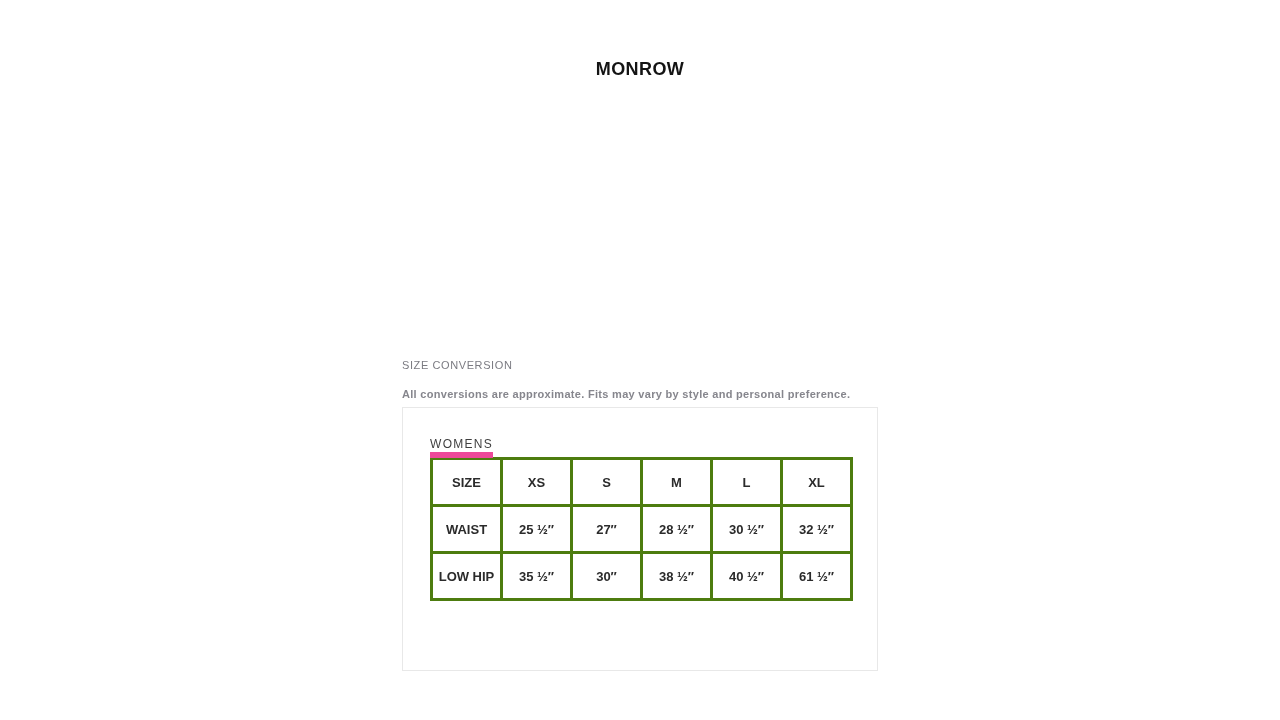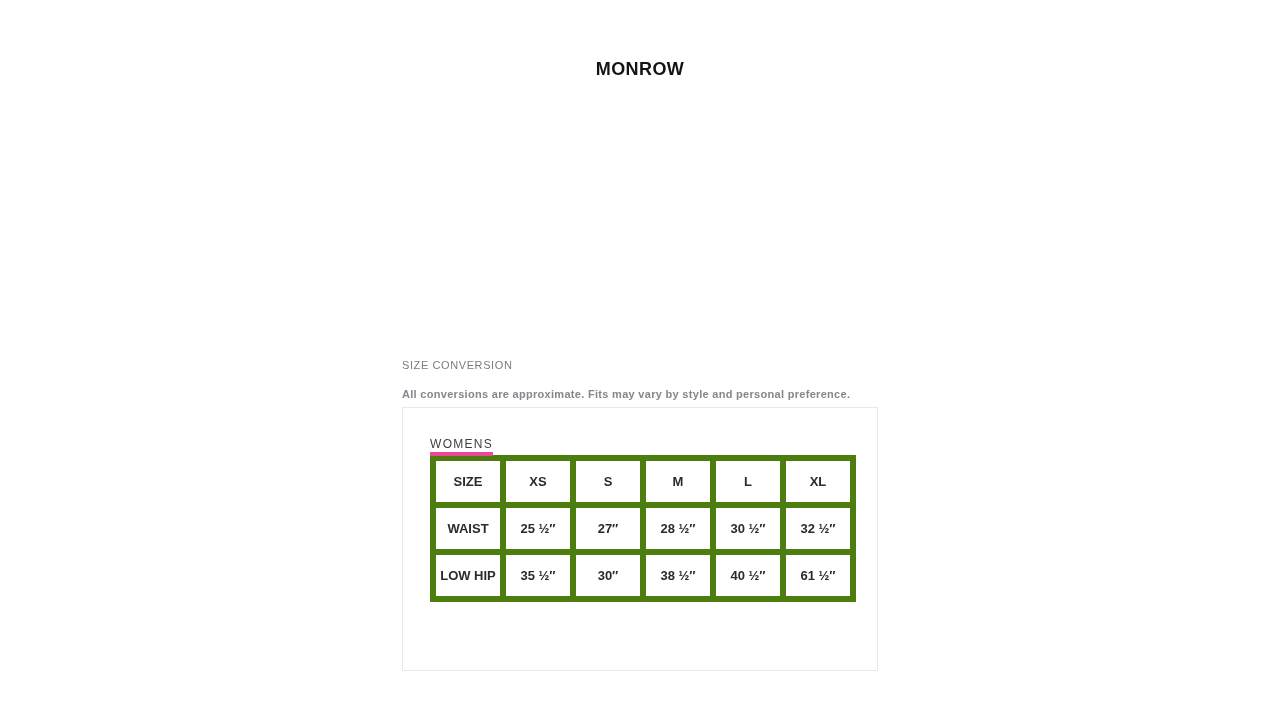--- a/index.html
+++ b/index.html
@@ -54,33 +54,33 @@
     border: 1px solid #e8e8e8;
     padding: 26px 0 0 27px;
   }
   .womens-heading {
     display: inline-block;
     font-size: 12px;
     line-height: 13px;
     letter-spacing: 1.3px;
     color: #3f3f3f;
     font-weight: 400;
-    border-bottom: 4px solid #ec4899;
+    border-bottom: 6px solid #ec4899;
     padding-bottom: 1px;
     margin-bottom: -1px;
   }
   table.size-table {
     border-collapse: collapse;
     margin-top: 0;
   }
   .size-table th,
   .size-table td {
     width: 70px;
     height: 47px;
-    border: 6px solid #4d7c0f;
+    border: 3px solid #4d7c0f;
     text-align: center;
     vertical-align: middle;
     font-size: 13px;
     font-weight: 700;
     color: #2b2b2b;
     white-space: nowrap;
     padding: 0 2px;
   }
 </style>
 </head>

